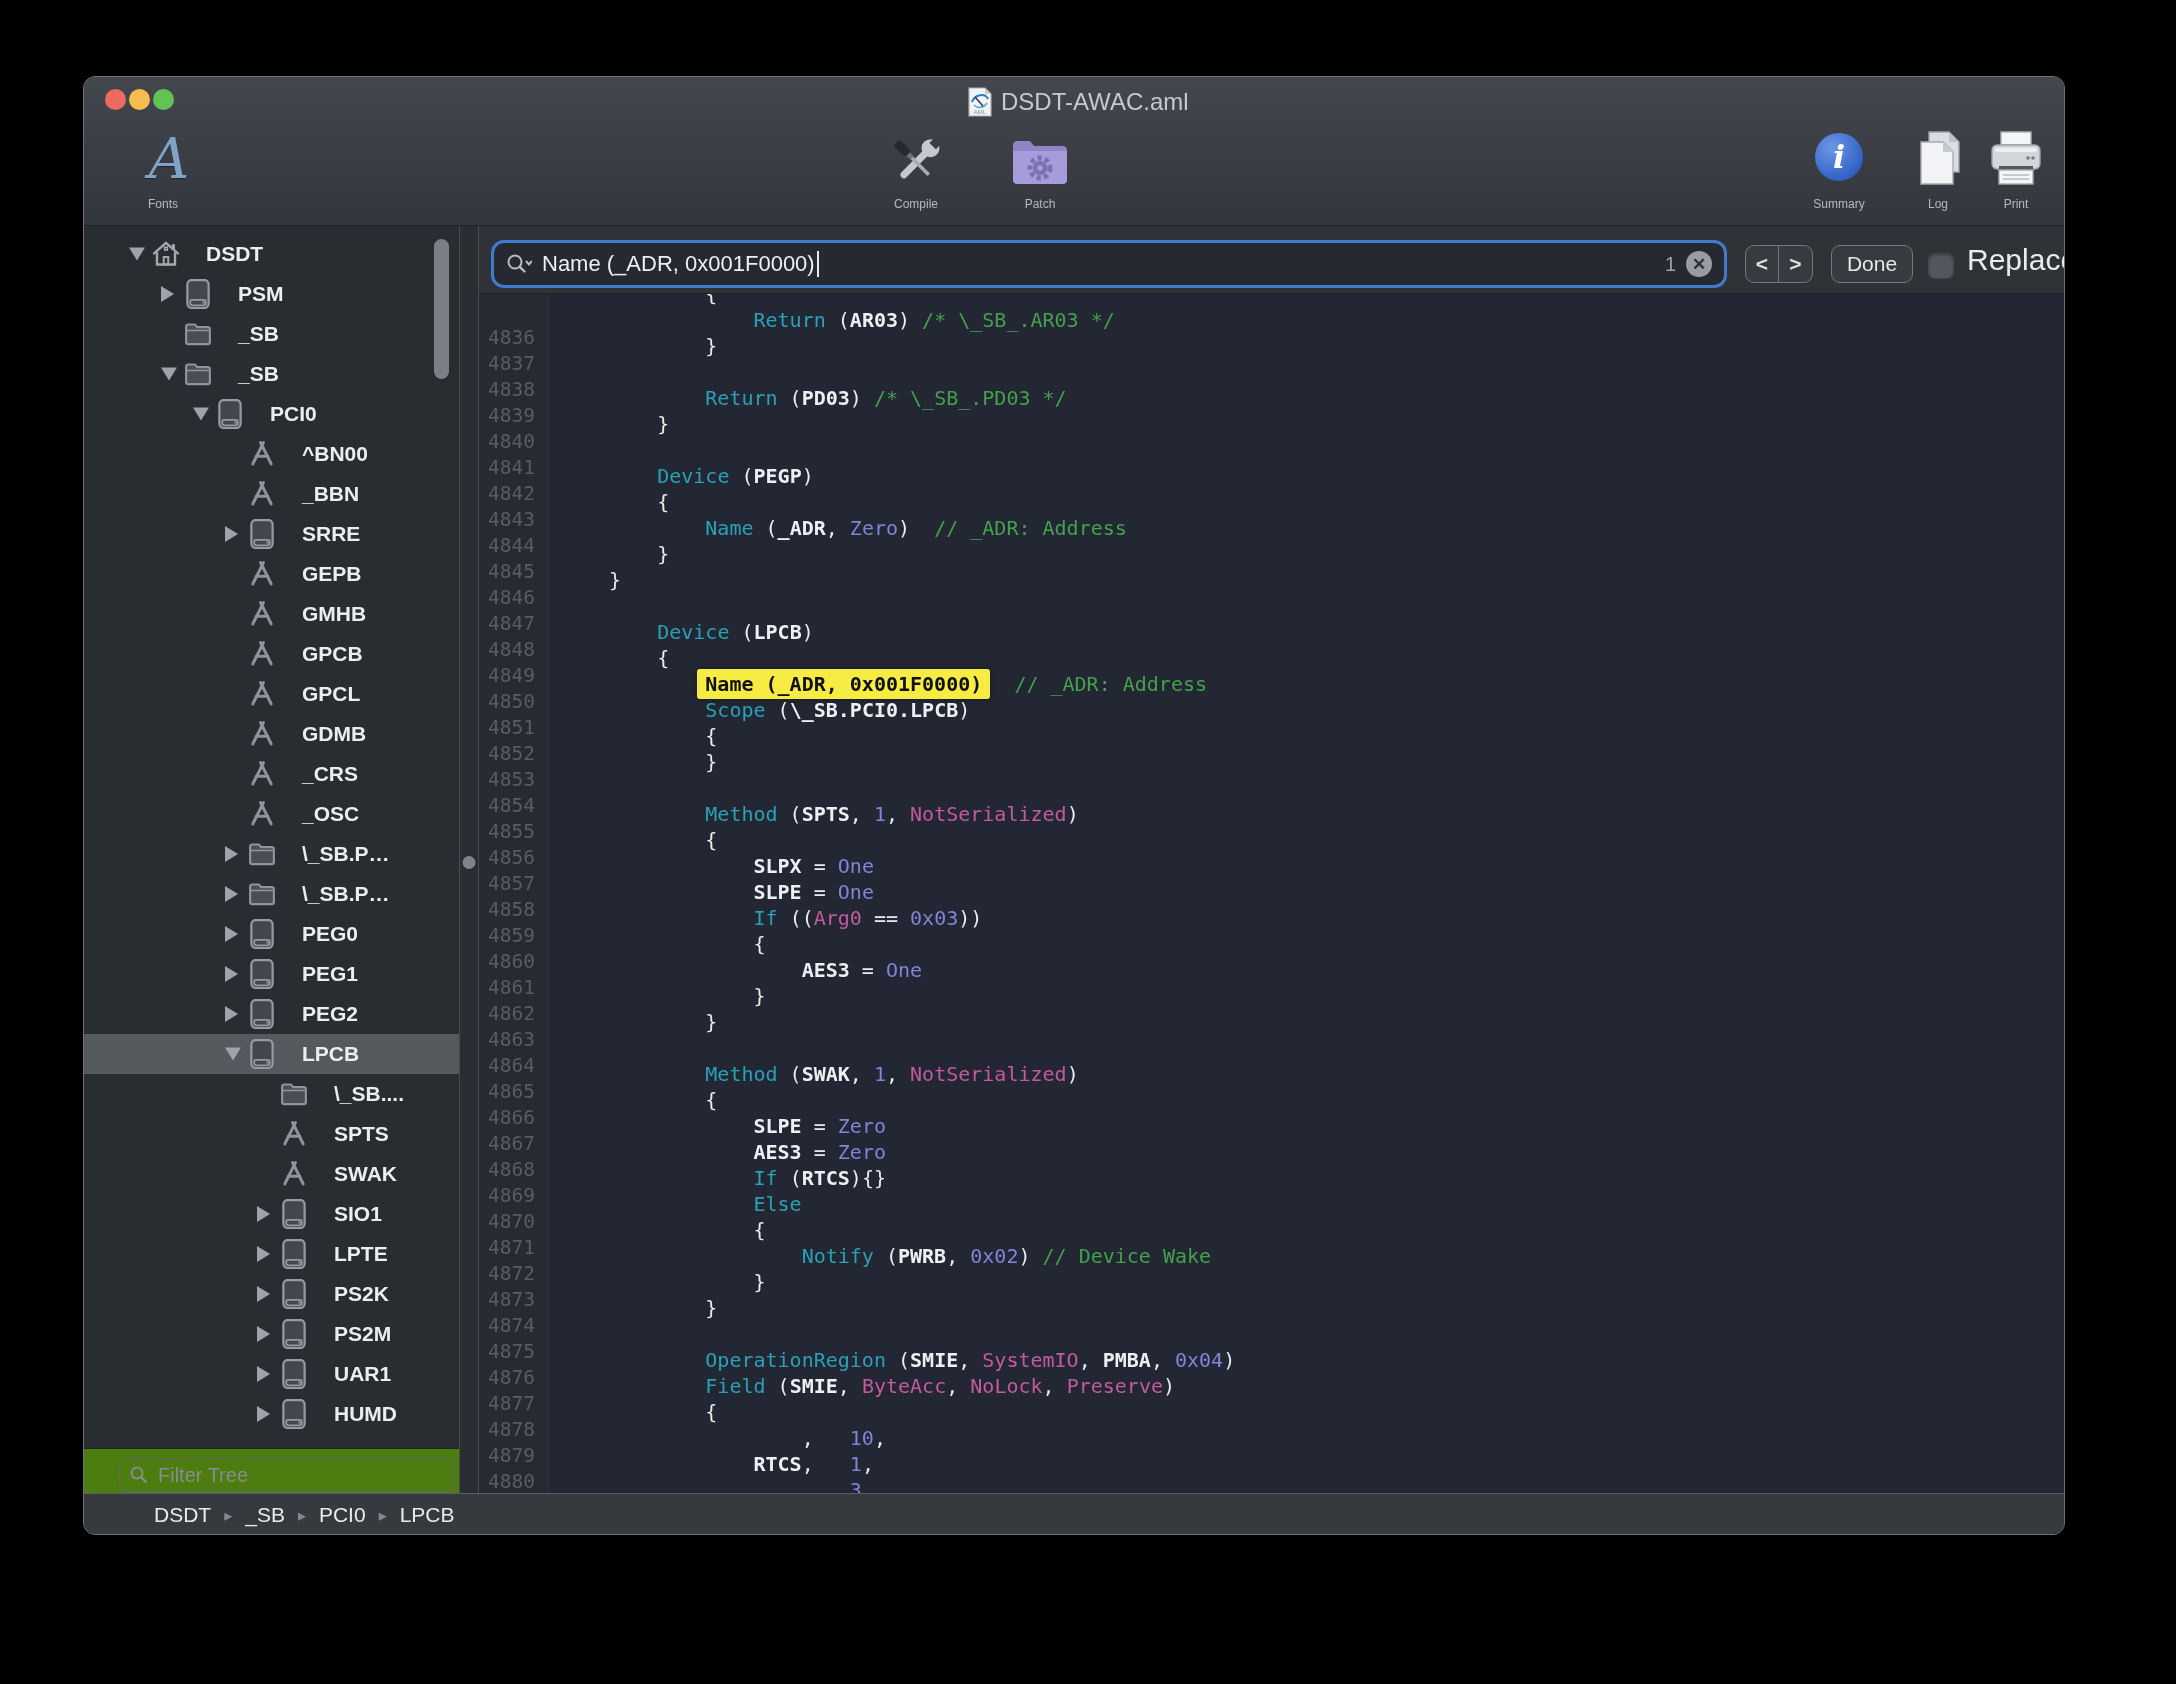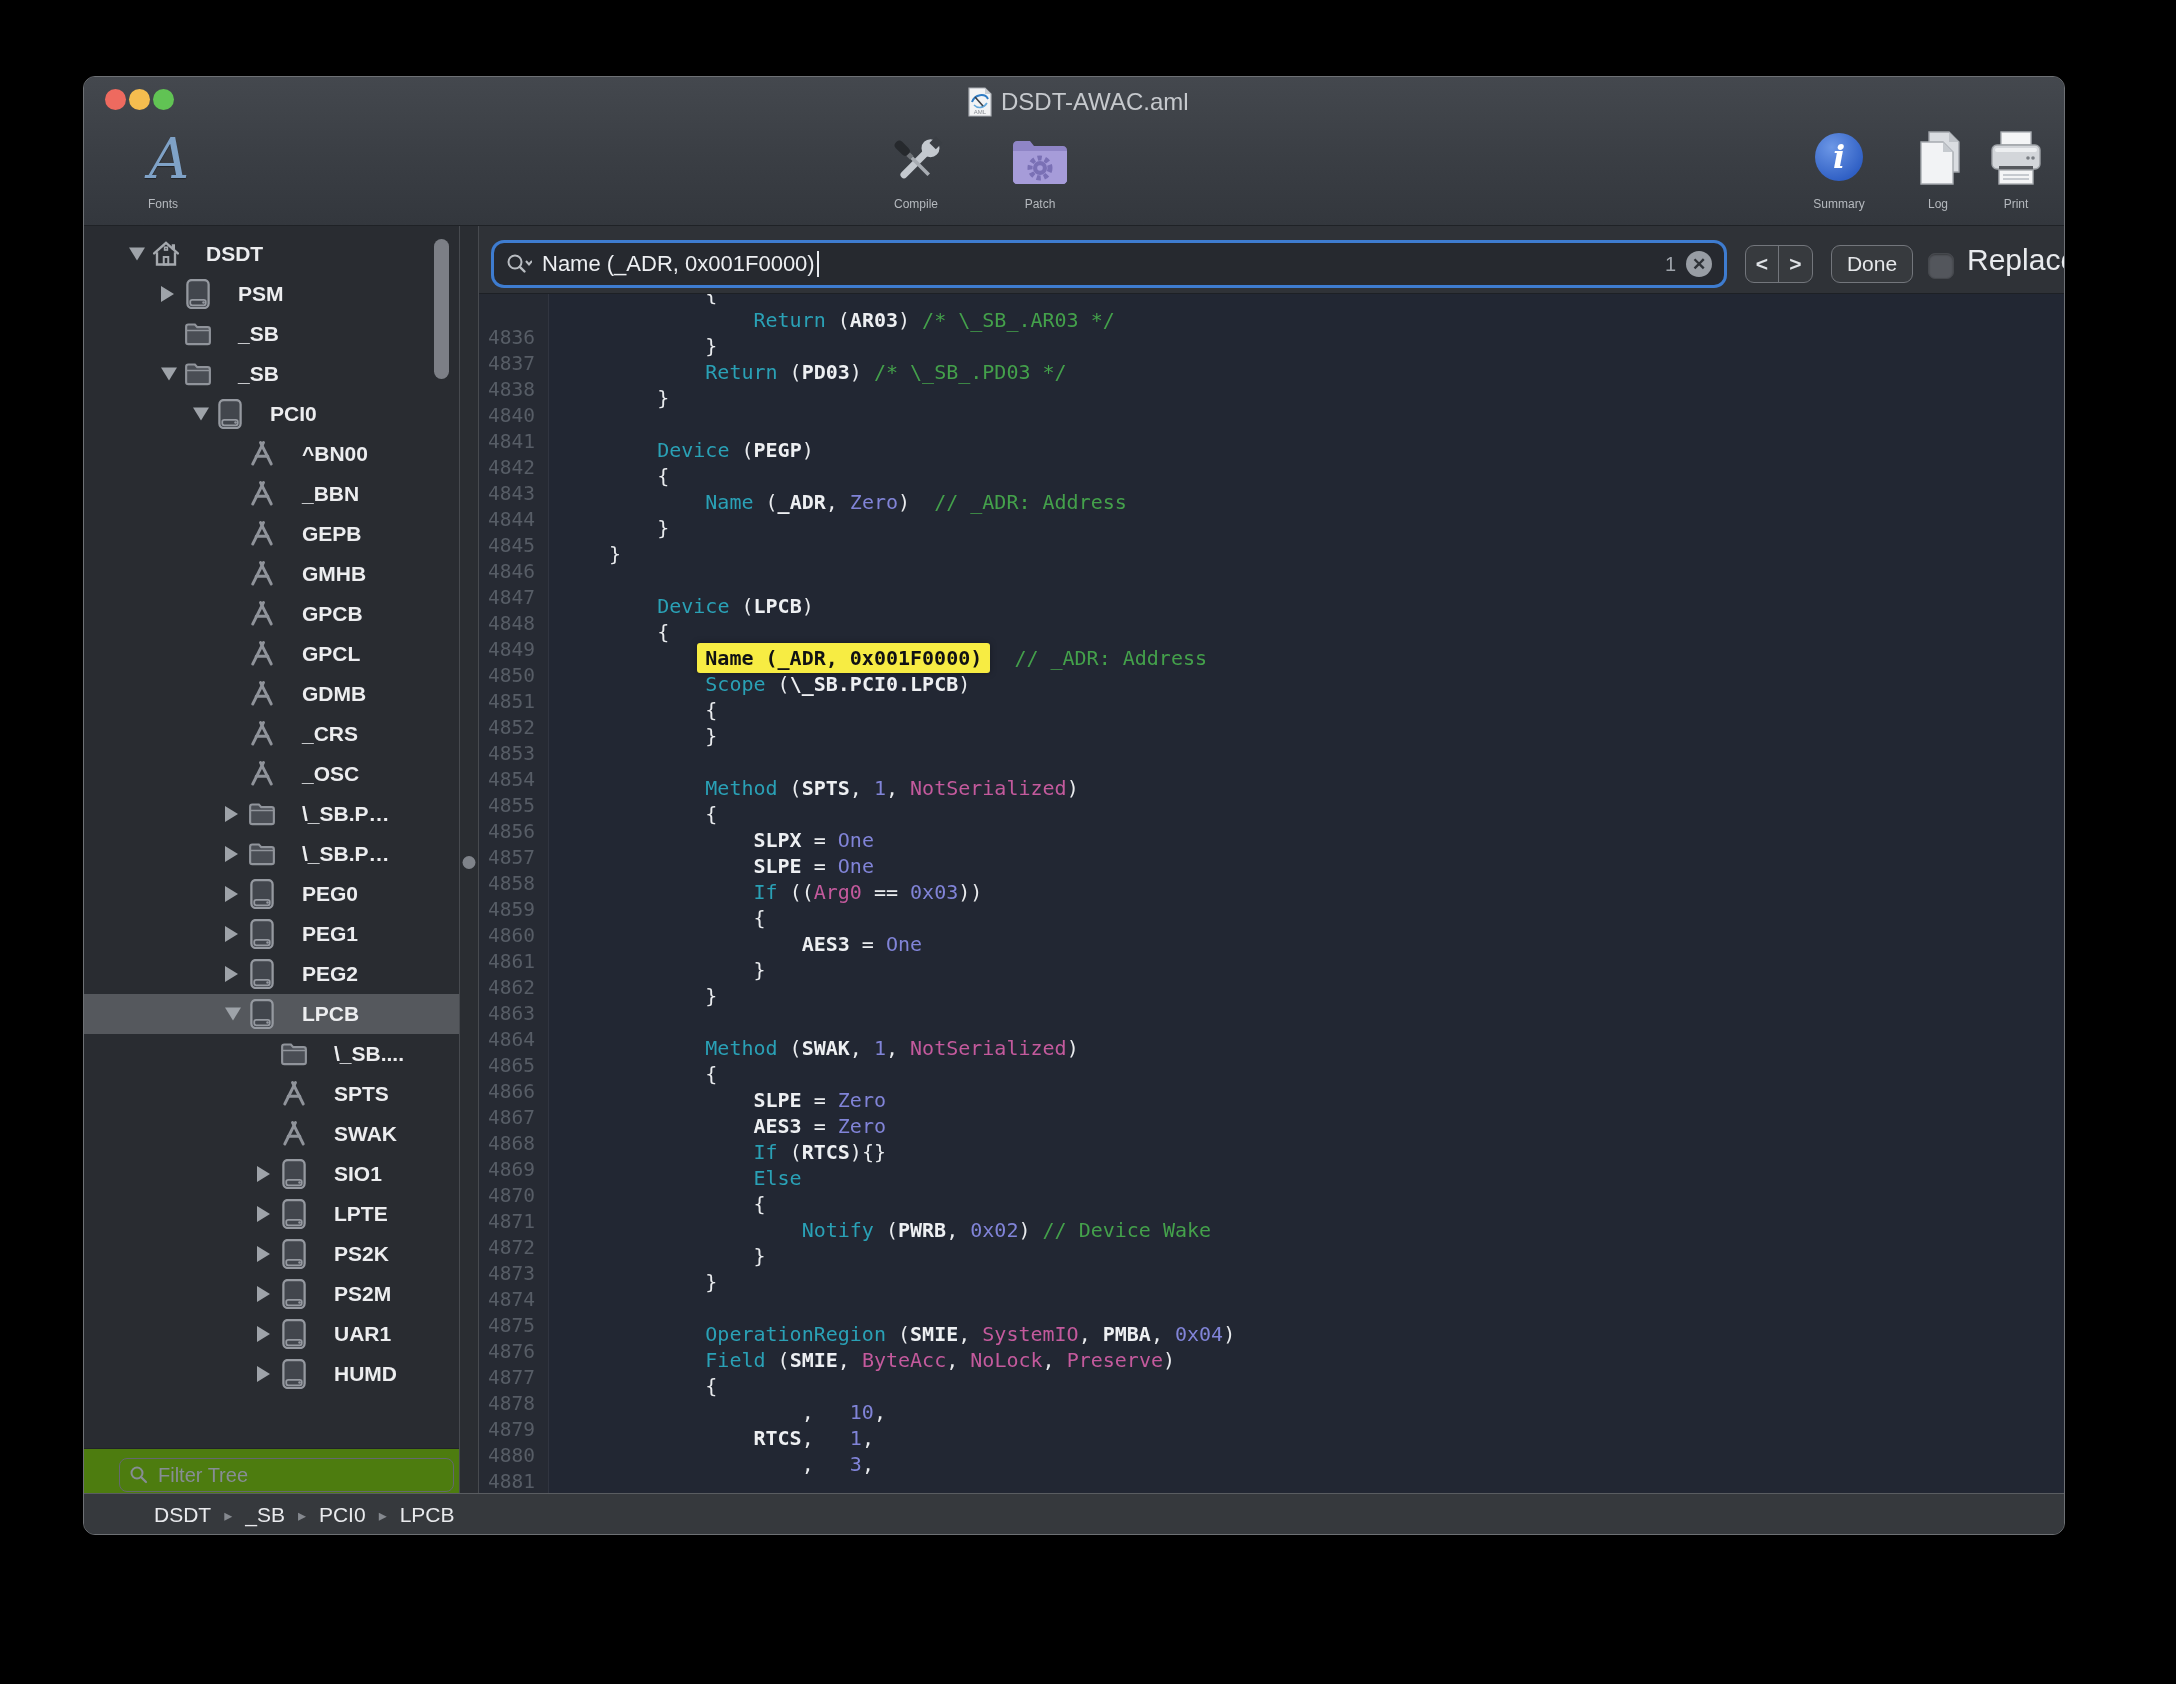--- a/index.html
+++ b/index.html
@@ -299,20 +299,31 @@
               <g stroke="#8F939A" stroke-width="2.3" stroke-linecap="round" fill="none">
                 <path d="M4.6 20 L13.2 2.8"></path>
                 <path d="M19.4 20 L10.8 2.8"></path>
                 <path d="M7.4 13.8 H16.6"></path>
               </g>
             </svg>
           </span>
           <span class="tlabel" style="left:218px">_BBN</span>
         </div>
         <div class="trow">
+          <span class="arr aright" style="left:141px"></span>
+          <span class="ticon" style="left:163px">
+            <svg viewBox="0 0 24 24">
+              <rect x="3.5" y="0.8" width="17" height="22.4" rx="3.6" fill="#42464D" stroke="#9599A0" stroke-width="1.8"></rect>
+              <rect x="5.8" y="16.6" width="12.4" height="4.4" rx="1.6" fill="none" stroke="#9599A0" stroke-width="1.4"></rect>
+              <circle cx="16.4" cy="18.8" r="1" fill="#9599A0"></circle>
+            </svg>
+          </span>
+          <span class="tlabel" style="left:218px">SRRE</span>
+        </div>
+        <div class="trow">
           <span class="ticon" style="left:163px">
             <svg viewBox="0 0 24 24">
               <g stroke="#8F939A" stroke-width="2.3" stroke-linecap="round" fill="none">
                 <path d="M4.6 20 L13.2 2.8"></path>
                 <path d="M19.4 20 L10.8 2.8"></path>
                 <path d="M7.4 13.8 H16.6"></path>
               </g>
             </svg>
           </span>
           <span class="tlabel" style="left:218px">GEPB</span>
@@ -568,20 +579,21 @@
   <div id="splitter">
     <div id="splitter-dot"></div>
   </div>
 
   <div id="editor">
     <div id="gutter-col"></div>
     <div id="code-lines">
         <div class="cline"><span class="ln">4836</span><span class="ct"><span class="sw">        {</span></span></div>
         <div class="cline"><span class="ln">4837</span><span class="ct"><span class="sw">            </span><span class="sk">Return</span><span class="sw"> (</span><span class="si">AR03</span><span class="sw">) </span><span class="sc">/* \_SB_.AR03 */</span></span></div>
         <div class="cline"><span class="ln">4838</span><span class="ct"><span class="sw">        }</span></span></div>
+        <div class="cline"><span class="ln">4839</span><span class="ct"></span></div>
         <div class="cline"><span class="ln">4840</span><span class="ct"><span class="sw">        </span><span class="sk">Return</span><span class="sw"> (</span><span class="si">PD03</span><span class="sw">) </span><span class="sc">/* \_SB_.PD03 */</span></span></div>
         <div class="cline"><span class="ln">4841</span><span class="ct"><span class="sw">    }</span></span></div>
         <div class="cline"><span class="ln">4842</span><span class="ct"></span></div>
         <div class="cline"><span class="ln">4843</span><span class="ct"><span class="sw">    </span><span class="sk">Device</span><span class="sw"> (</span><span class="si">PEGP</span><span class="sw">)</span></span></div>
         <div class="cline"><span class="ln">4844</span><span class="ct"><span class="sw">    {</span></span></div>
         <div class="cline"><span class="ln">4845</span><span class="ct"><span class="sw">        </span><span class="sk">Name</span><span class="sw"> (</span><span class="si">_ADR</span><span class="sw">, </span><span class="sn">Zero</span><span class="sw">)  </span><span class="sc">// _ADR: Address</span></span></div>
         <div class="cline"><span class="ln">4846</span><span class="ct"><span class="sw">    }</span></span></div>
         <div class="cline"><span class="ln">4847</span><span class="ct"><span class="sw">}</span></span></div>
         <div class="cline"><span class="ln">4848</span><span class="ct"></span></div>
         <div class="cline"><span class="ln">4849</span><span class="ct"><span class="sw">    </span><span class="sk">Device</span><span class="sw"> (</span><span class="si">LPCB</span><span class="sw">)</span></span></div>

